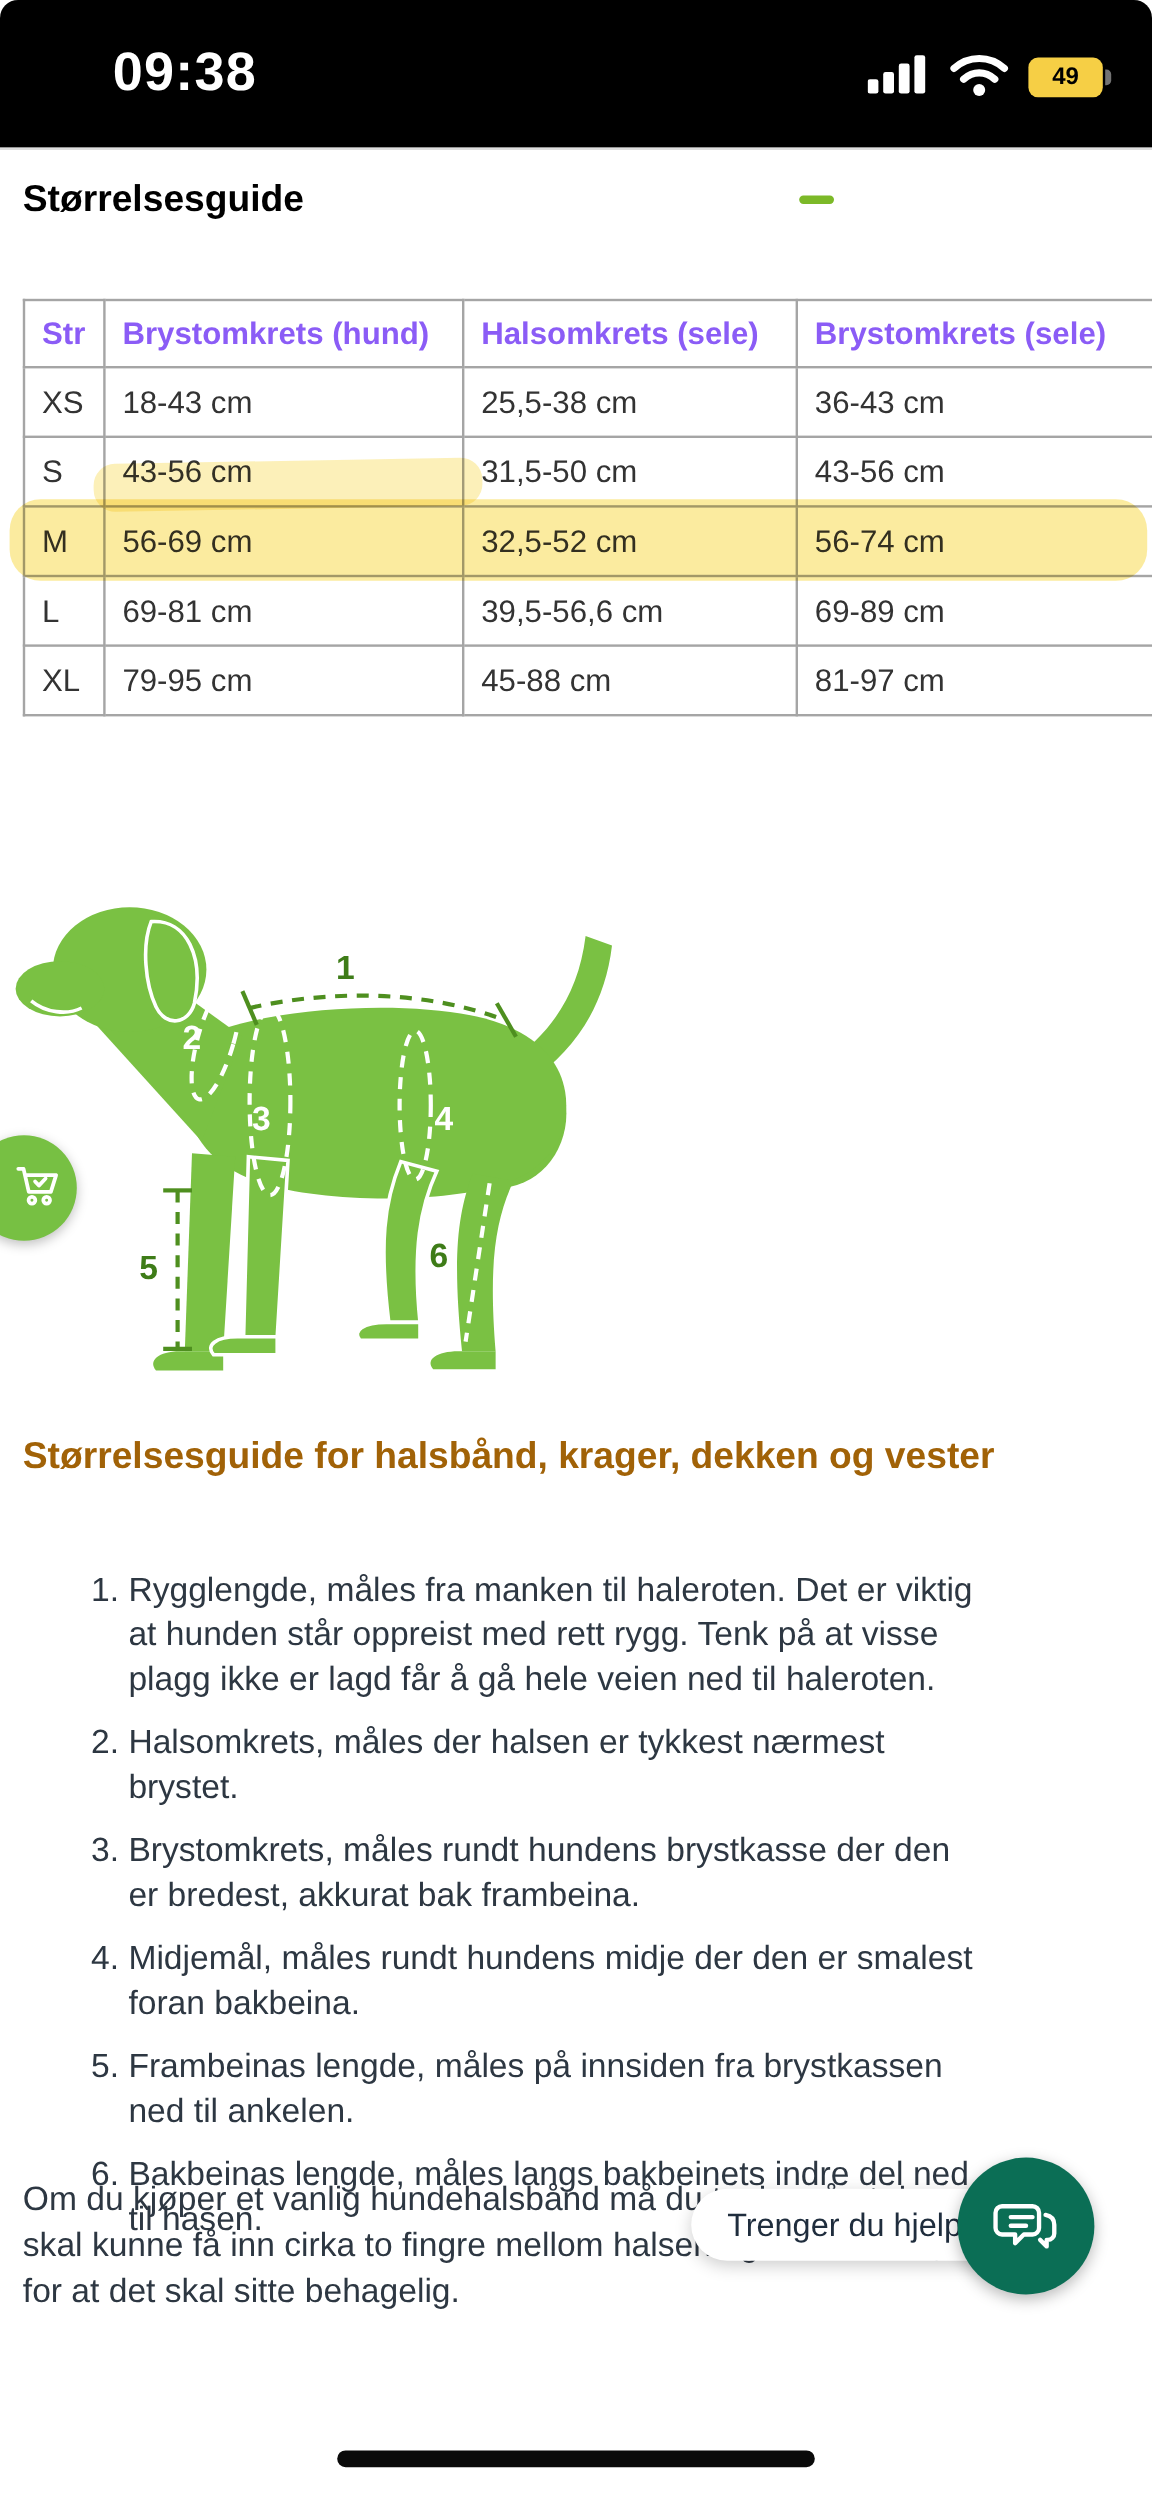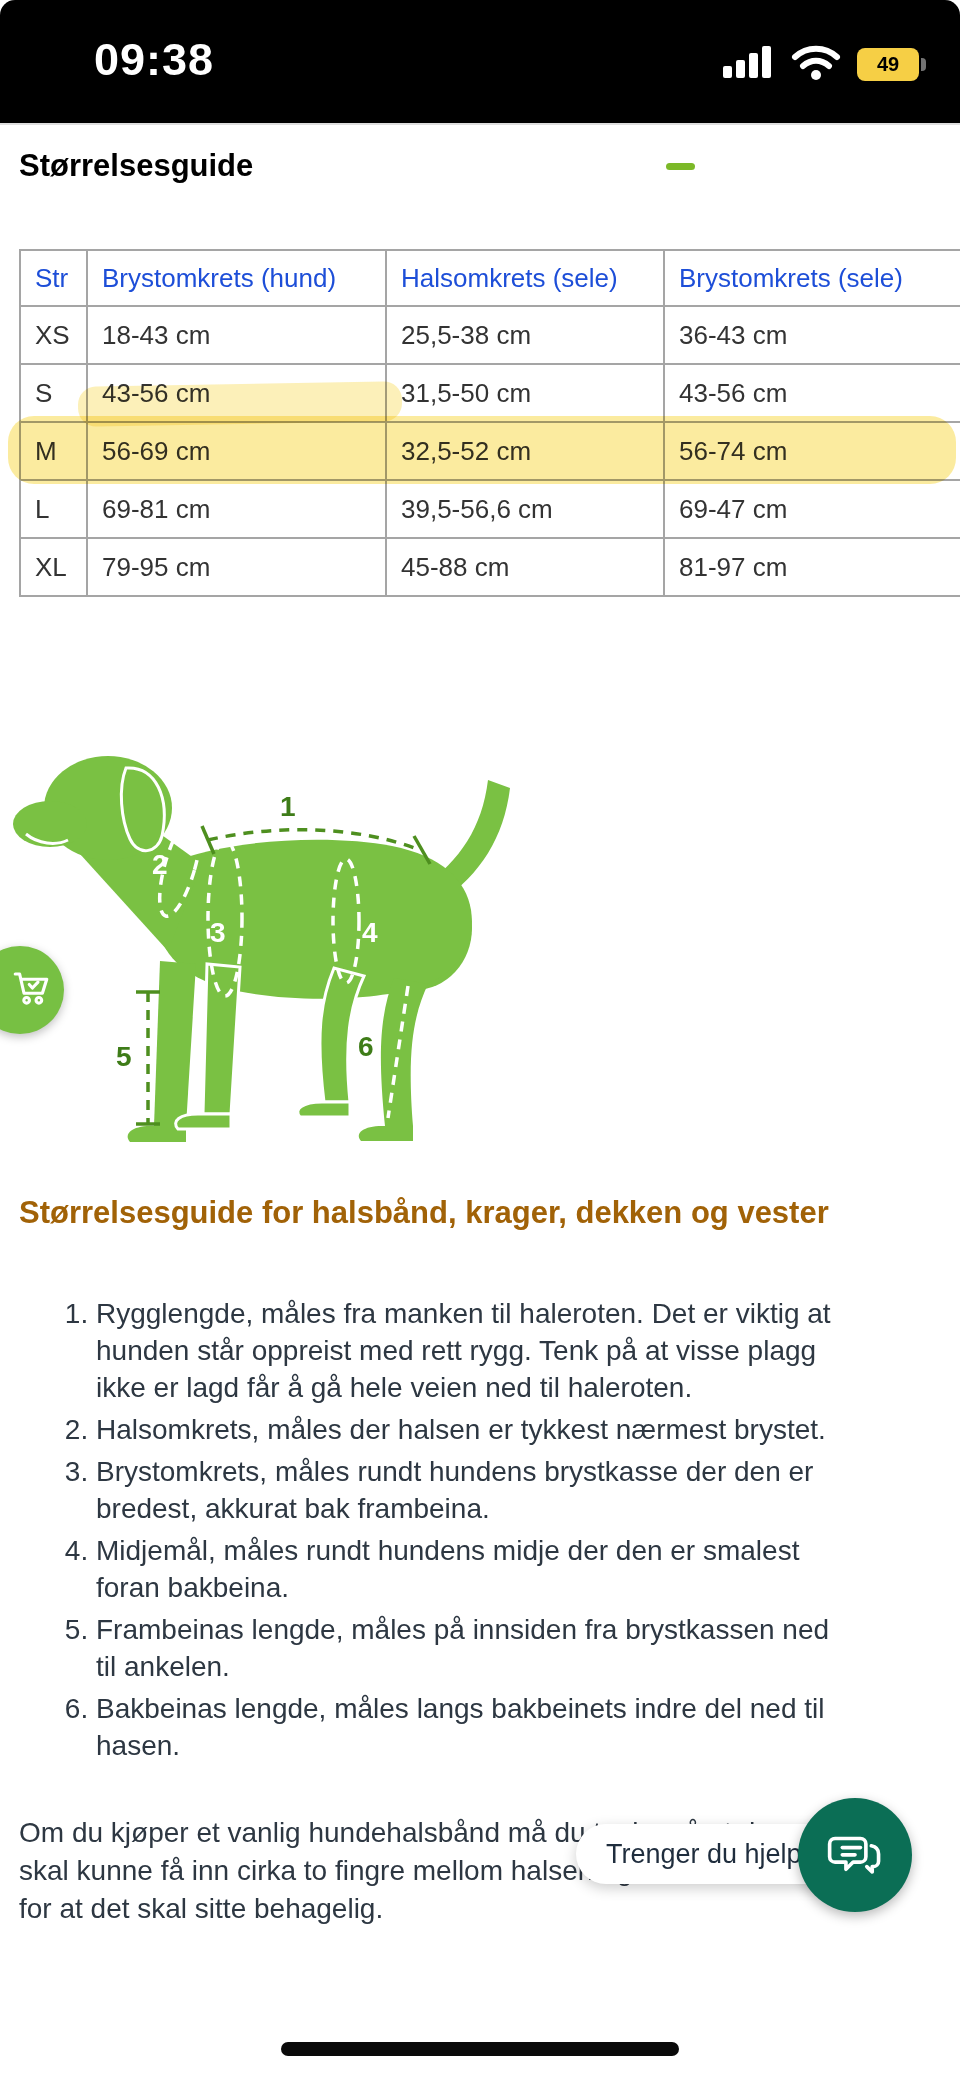--- a/index.html
+++ b/index.html
@@ -22,41 +22,41 @@
   .statusbar-divider { position:absolute; left:0; top:123px; width:960px; height:2px; background:#dedede; }
 
   
   .section-title { position:absolute; left:19px; top:148px; font-size:31px; font-weight:bold; color:#000000; }
   .minus-btn { position:absolute; left:666px; top:163px; width:29px; height:7px; border-radius:4px; background:#7cb928; cursor:pointer; }
 
   
   .size-table { position:absolute; left:19px; top:249px; width:941px; border-collapse:collapse;
     font-size:26px; color:#333333; table-layout:fixed; }
   .size-table th, .size-table td { border:2px solid #a5a5a5; text-align:left; padding-left:14px; vertical-align:middle; }
-  .size-table th { height:56px; font-weight:normal; color:#1d4ed8; }
+  .size-table th { height:56px; font-weight:bold; color:#8b5cf6; }
   .size-table td { height:58px; }
 
   .hl { position:absolute; mix-blend-mode:multiply; pointer-events:none; z-index:3; }
   .hl-m { left:8px; top:416px; width:948px; height:68px; background:rgba(248,222,100,.62); border-radius:26px; }
   .hl-s { left:78px; top:384px; width:324px; height:40px; background:rgba(248,222,100,.45); border-radius:18px; transform:rotate(-1deg); }
 
   
   .dog-wrap { position:absolute; left:10px; top:736px; width:540px; height:415px; }
 
   
   .cart-fab { position:absolute; left:-24px; top:946px; width:88px; height:88px; border-radius:50%;
     background:#77c043; box-shadow:0 3px 10px rgba(0,0,0,.25); display:flex; align-items:center;
     justify-content:flex-end; padding-right:12px; cursor:pointer; z-index:4; }
 
   
   .guide-heading { position:absolute; left:19px; top:1192px; width:840px; font-size:31px; font-weight:bold;
     color:#a16207; line-height:41px; }
   .guide-list { position:absolute; left:19px; top:1290px; width:820px; }
   .guide-list ol { padding-left:72px; font-size:28px; line-height:37px; color:#2d3742; }
-  .guide-list li { margin:5px; }
+  .guide-list li { margin:16px; }
   .guide-note { position:absolute; left:19px; top:1814px; width:800px; font-size:28px; line-height:38px; color:#2d3742; }
 
   
   .chat-pill { position:absolute; left:576px; top:1824px; height:60px; background:#ffffff; border-radius:30px;
     box-shadow:0 4px 14px rgba(0,0,0,.20); display:flex; align-items:center;
     padding:0 64px 0 30px; font-size:27px; color:#1f2d3d; z-index:5; cursor:pointer; white-space:nowrap; }
   .chat-fab { position:absolute; left:798px; top:1798px; width:114px; height:114px; border-radius:50%;
     background:#0b6e55; box-shadow:0 4px 12px rgba(0,0,0,.28); display:flex; align-items:center;
     justify-content:center; z-index:6; cursor:pointer; }
 
@@ -133,21 +133,21 @@
       <tr>
         <td>M</td>
         <td>56-69 cm</td>
         <td>32,5-52 cm</td>
         <td>56-74 cm</td>
       </tr>
       <tr>
         <td>L</td>
         <td>69-81 cm</td>
         <td>39,5-56,6 cm</td>
-        <td>69-47 cm</td>
+        <td>69-89 cm</td>
       </tr>
       <tr>
         <td>XL</td>
         <td>79-95 cm</td>
         <td>45-88 cm</td>
         <td>81-97 cm</td>
       </tr>
     </tbody>
   </table>
   <div class="hl hl-s"></div>

